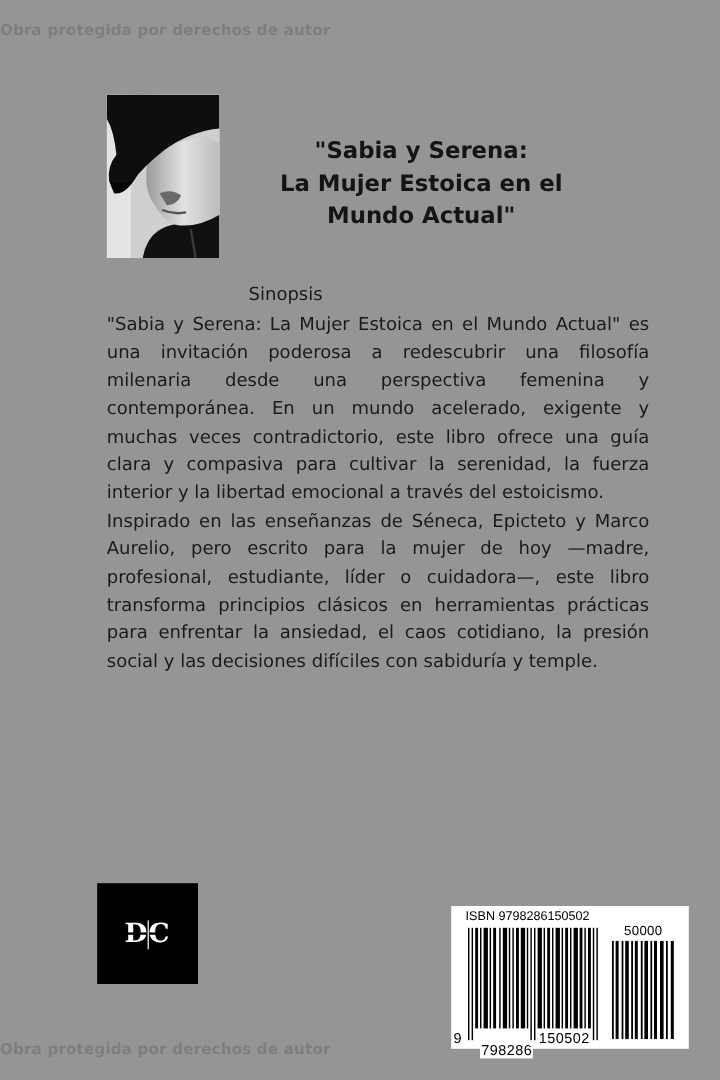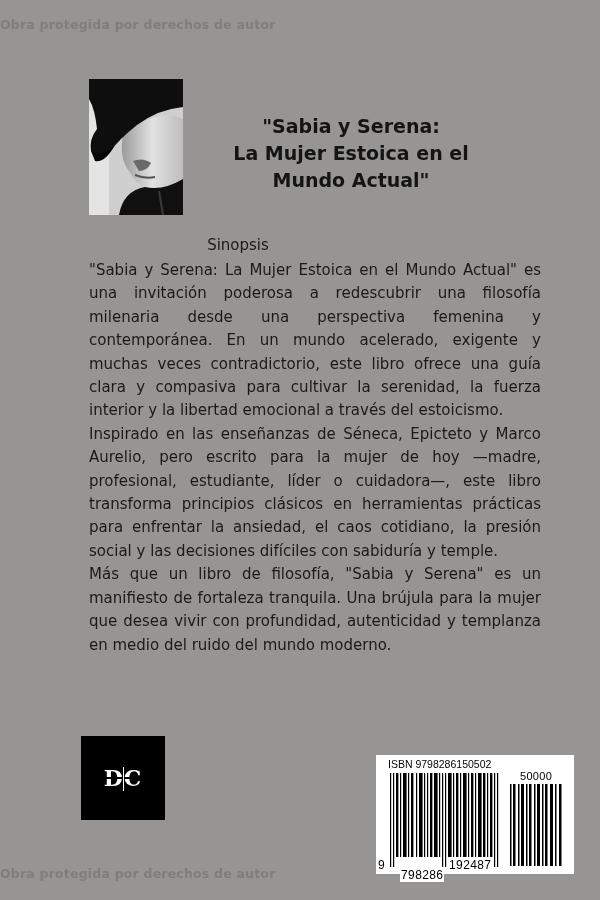--- a/index.html
+++ b/index.html
@@ -112,21 +112,20 @@
 
 <div class="title">"Sabia y Serena:
 La Mujer Estoica en el
 Mundo Actual"</div>
 
 <div class="synopsis-heading">Sinopsis</div>
 
 <div class="synopsis">
   <p>"Sabia y Serena: La Mujer Estoica en el Mundo Actual" es una invitación poderosa a redescubrir una filosofía milenaria desde una perspectiva femenina y contemporánea. En un mundo acelerado, exigente y muchas veces contradictorio, este libro ofrece una guía clara y compasiva para cultivar la serenidad, la fuerza interior y la libertad emocional a través del estoicismo.</p>
   <p>Inspirado en las enseñanzas de Séneca, Epicteto y Marco Aurelio, pero escrito para la mujer de hoy —madre, profesional, estudiante, líder o cuidadora—, este libro transforma principios clásicos en herramientas prácticas para enfrentar la ansiedad, el caos cotidiano, la presión social y las decisiones difíciles con sabiduría y temple.</p>
-  <p class="last-left">Más que un libro de filosofía, "Sabia y Serena" es un manifiesto de fortaleza tranquila. Una brújula para la mujer que desea vivir con profundidad, autenticidad y templanza en medio del ruido del mundo moderno.</p>
 </div>
 
 <div class="publisher-logo">
   <div class="logo-letters">
     <span>D​C</span>
     <div class="logo-bar"></div>
     <div class="logo-sep"></div>
   </div>
 </div>
 
@@ -179,16 +178,16 @@
         <rect x="29" y="0" width="3" height="82"></rect>
       <rect x="34" y="0" width="1.5" height="82"></rect>
         <rect x="37" y="0" width="2.5" height="82"></rect>
       <rect x="42" y="0" width="3" height="82"></rect>
         <rect x="47" y="0" width="1.5" height="82"></rect>
       <rect x="51" y="0" width="2.5" height="82"></rect>
     </g>
   </svg>
   <div class="ean-digit-first">9</div>
   <div class="ean-digits-left">798286</div>
-  <div class="ean-digits-right">192487</div>
+  <div class="ean-digits-right">150502</div>
 </div>
 
 <div class="watermark bottom">Obra protegida por derechos de autor</div>
 
 </body></html>

